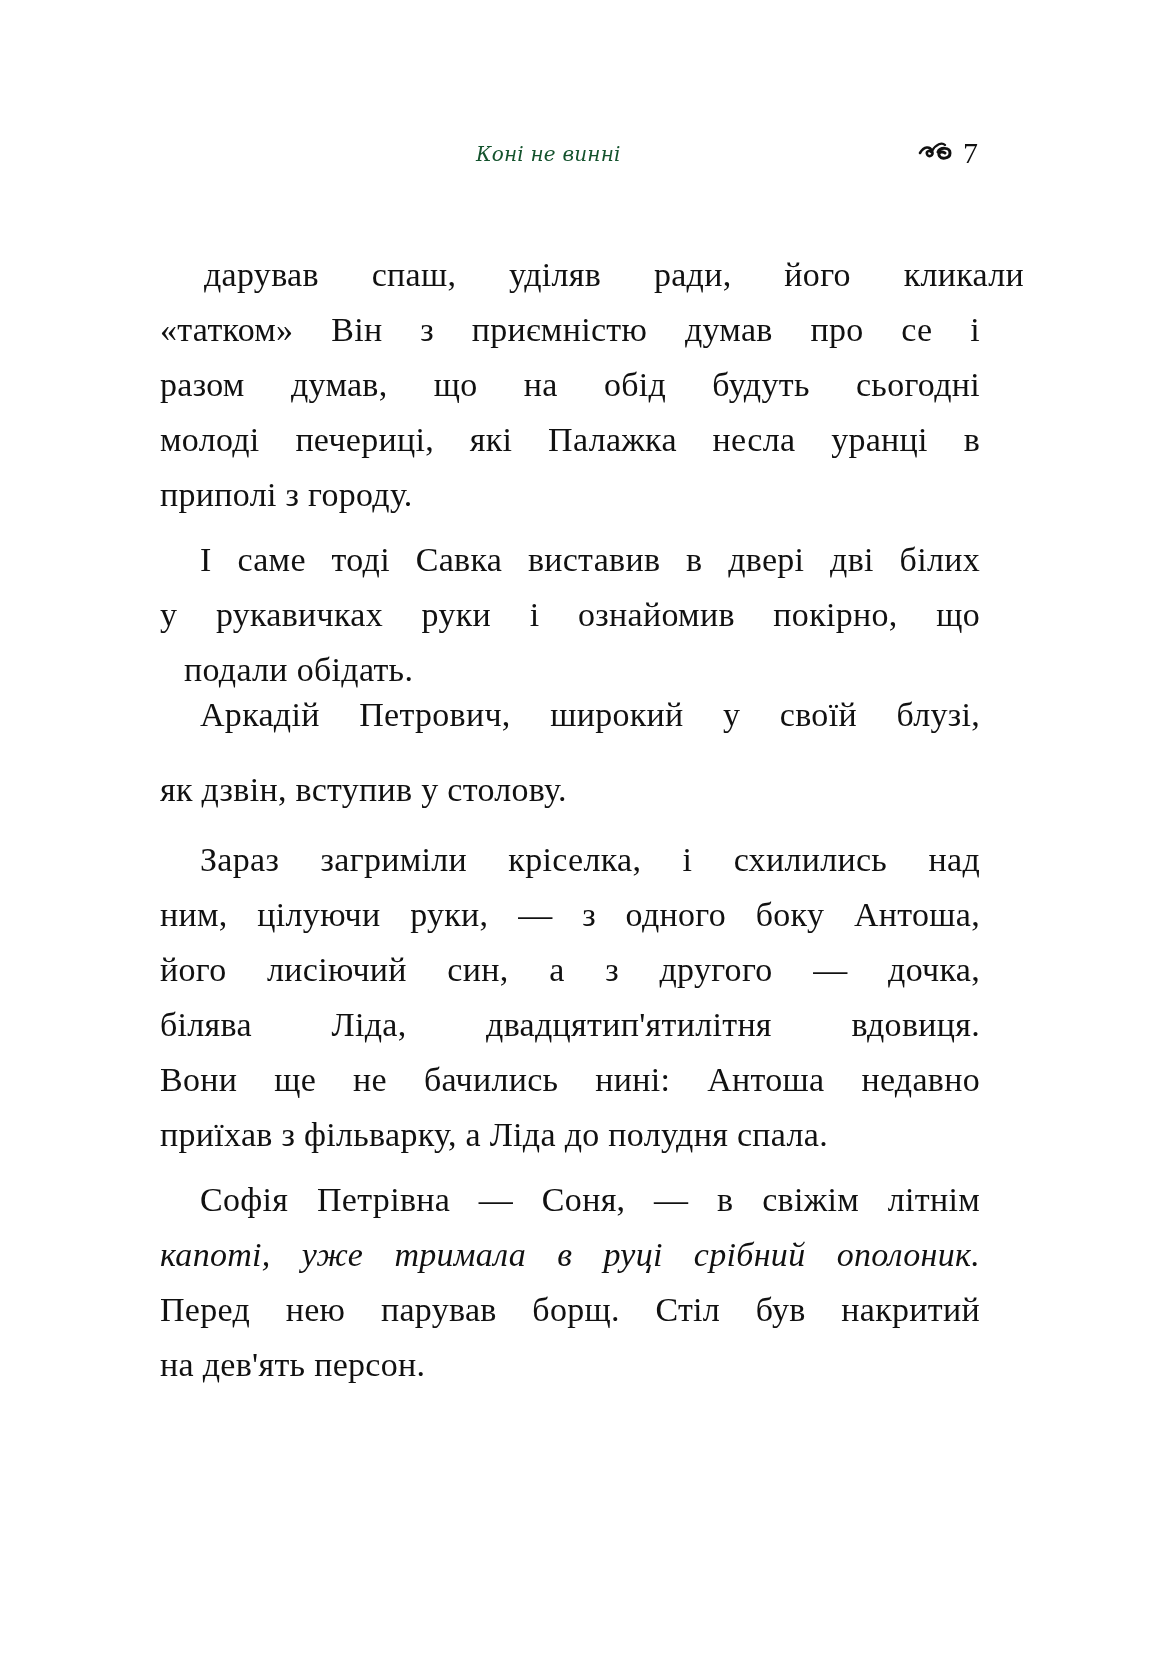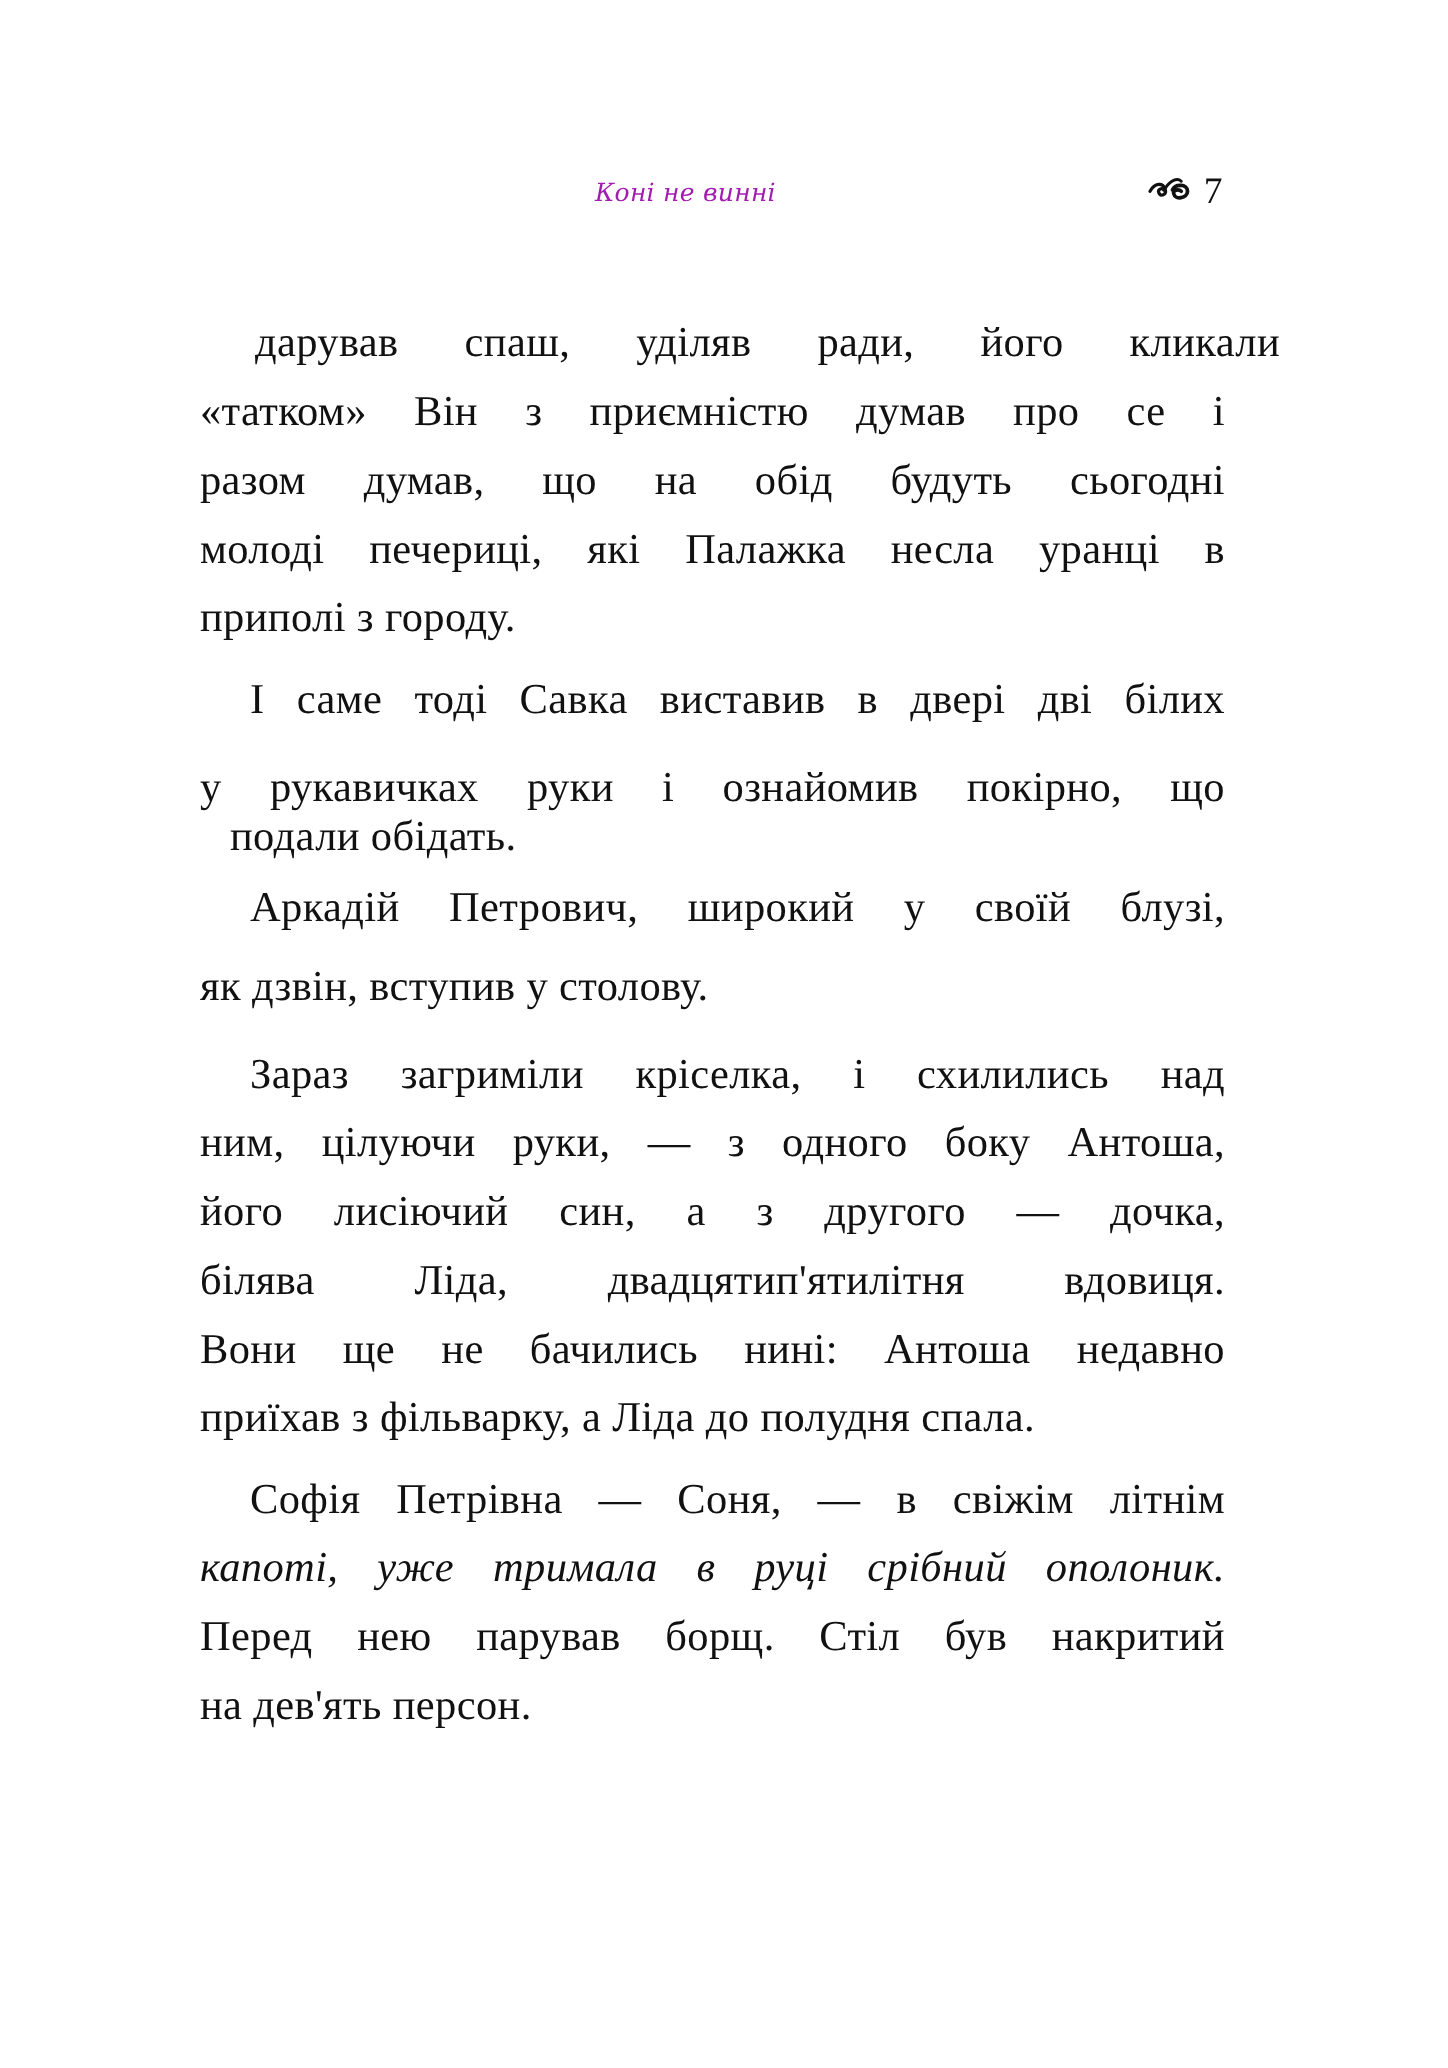--- a/index.html
+++ b/index.html
@@ -3,21 +3,21 @@
   <meta charset="utf-8">
   <style>
     html, body { margin: 0; padding: 0; background: #ffffff; }
     body { width: 1158px; height: 1654px; position: relative; overflow: hidden; color: #111111; }
     .page { position: absolute; left: 0; top: 0; width: 1158px; height: 1654px; background: #ffffff; }
     .running-head {
       position: absolute; top: 136px; left: 0; width: 1158px; height: 40px;
     }
     .rh-title {
       position: absolute; left: 476px; top: 6px;
-      font-family: "DejaVu Serif", serif; font-style: italic; font-size: 20px; color: #a21caf;
+      font-family: "DejaVu Serif", serif; font-style: italic; font-size: 20px; color: #14532d;
       letter-spacing: 0.2px;
     }
     .rh-ornament {
       position: absolute; left: 918px; top: 4px; font-size: 22px; color: #111;
       font-family: "DejaVu Sans", sans-serif; line-height: 1;
     }
     .rh-ornament svg { display: block; }
     .rh-page {
       position: absolute; left: 963px; top: 0px;
       font-family: "Liberation Serif", serif; font-size: 30px; color: #111;
@@ -50,23 +50,23 @@
     <span class="rh-page">7</span>
   </div>
 
   <div class="body-text" id="body-text">
       <div class="line" style="top: 0px; margin-left: 44px;">дарував спаш, уділяв ради, його кликали</div>
       <div class="line" style="top: 55px;">«татком» Він з приємністю думав про се і</div>
       <div class="line" style="top: 110px;">разом думав, що на обід будуть сьогодні</div>
       <div class="line" style="top: 165px;">молоді печериці, які Палажка несла уранці в</div>
       <div class="line last" style="top: 220px;">приполі з городу.</div>
       <div class="line indent" style="top: 285px;">І саме тоді Савка виставив в двері дві білих</div>
-      <div class="line" style="top: 340px; margin-top: 16px;">у рукавичках руки і ознайомив покірно, що</div>
+      <div class="line" style="top: 340px;">у рукавичках руки і ознайомив покірно, що</div>
       <div class="line last" style="top: 395px; margin-left: 24px;">подали обідать.</div>
-      <div class="line indent" style="top: 452px;">Аркадій Петрович, широкий у своїй блузі,</div>
+      <div class="line indent" style="top: 440px;">Аркадій Петрович, широкий у своїй блузі,</div>
       <div class="line last" style="top: 515px;">як дзвін, вступив у столову.</div>
       <div class="line indent" style="top: 585px;">Зараз загриміли кріселка, і схилились над</div>
       <div class="line" style="top: 640px;">ним, цілуючи руки, — з одного боку Антоша,</div>
       <div class="line" style="top: 695px;">його лисіючий син, а з другого — дочка,</div>
       <div class="line" style="top: 750px;">білява Ліда, двадцятип'ятилітня вдовиця.</div>
       <div class="line" style="top: 805px;">Вони ще не бачились нині: Антоша недавно</div>
       <div class="line last" style="top: 860px;">приїхав з фільварку, а Ліда до полудня спала.</div>
       <div class="line indent" style="top: 925px;">Софія Петрівна — Соня, — в свіжім літнім</div>
       <div class="line" style="top: 980px; font-style: italic;">капоті, уже тримала в руці срібний ополоник.</div>
       <div class="line" style="top: 1035px;">Перед нею парував борщ. Стіл був накритий</div>

